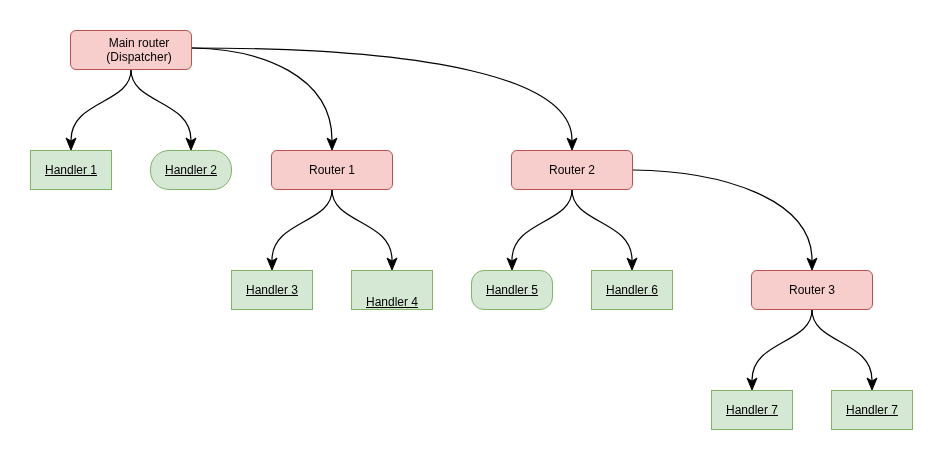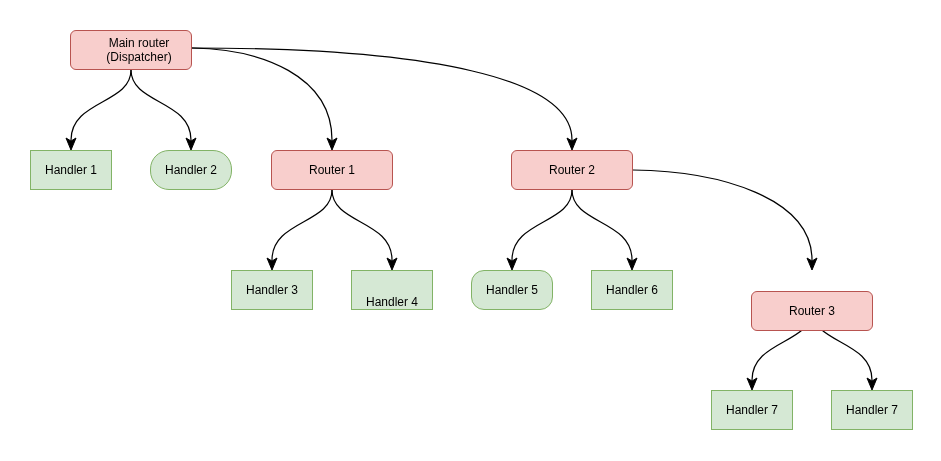--- a/index.html
+++ b/index.html
@@ -33,20 +33,21 @@
     text-align: center;
     font-size: 12px;
     line-height: 14px;
     color: #000000;
     white-space: pre-line;
   }
   .node-handler {
     background: #d5e8d4;
     border: 1px solid #82b366;
     border-radius: 0;
+    text-decoration: underline;
   }
   .node-router {
     background: #f8cecc;
     border: 1px solid #b85450;
     border-radius: 6px;
   }
   .edge-path {
     fill: none;
     stroke: #000000;
     stroke-width: 1.2;
@@ -116,18 +117,18 @@
       <div class="node node-router" style="left: 70px; top: 30px; width: 122px; height: 40px; padding-left: 16px;"><span>Main router
 (Dispatcher)</span></div>
       <div class="node node-handler" style="left: 30px; top: 150px; width: 82px; height: 40px;"><span>Handler 1</span></div>
       <div class="node node-handler" style="left: 150px; top: 150px; width: 82px; height: 40px; border-radius: 19px;"><span>Handler 2</span></div>
       <div class="node node-router" style="left: 271px; top: 150px; width: 122px; height: 40px;"><span>Router 1</span></div>
       <div class="node node-router" style="left: 511px; top: 150px; width: 122px; height: 40px;"><span>Router 2</span></div>
       <div class="node node-handler" style="left: 231px; top: 270px; width: 82px; height: 40px;"><span>Handler 3</span></div>
       <div class="node node-handler" style="left: 351px; top: 270px; width: 82px; height: 40px; align-items: flex-end;"><span>Handler 4</span></div>
       <div class="node node-handler" style="left: 471px; top: 270px; width: 82px; height: 40px; border-radius: 13px;"><span>Handler 5</span></div>
       <div class="node node-handler" style="left: 591px; top: 270px; width: 82px; height: 40px;"><span>Handler 6</span></div>
-      <div class="node node-router" style="left: 751px; top: 270px; width: 122px; height: 40px; margin-top: 21px;"><span>Router 3</span></div>
+      <div class="node node-router" style="left: 751px; top: 270px; width: 122px; height: 40px;"><span>Router 3</span></div>
       <div class="node node-handler" style="left: 711px; top: 390px; width: 82px; height: 40px;"><span>Handler 7</span></div>
       <div class="node node-handler" style="left: 831px; top: 390px; width: 82px; height: 40px;"><span>Handler 7</span></div>
     </div>
 
 </div>
 
 </body></html>

